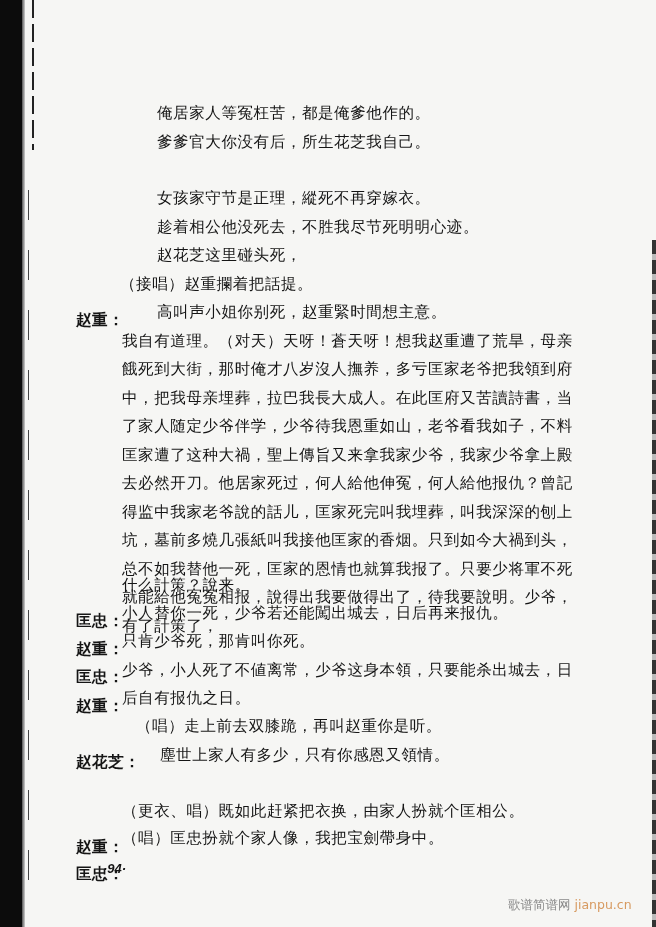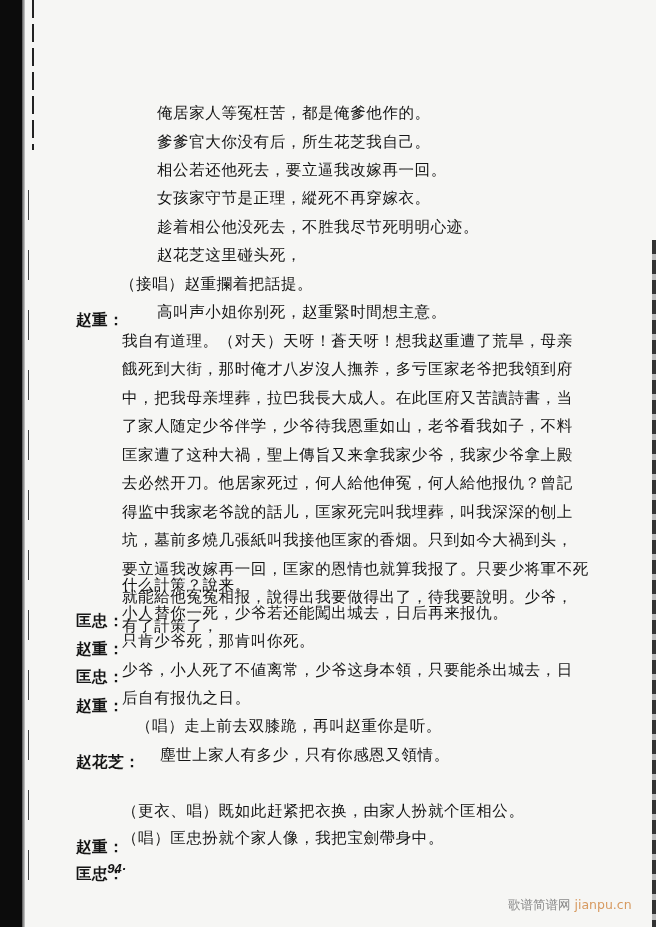--- a/index.html
+++ b/index.html
@@ -53,37 +53,36 @@
 <div class="spine"></div>
 <div class="spine-edge"></div>
 <div class="spine-rule"></div>
 <div class="spine-rule2"></div>
 <div class="right-edge"></div>
 
 <div class="page">
 
   <div class="line" style="left:157px;top:103px">俺居家人等冤枉苦，都是俺爹他作的。</div>
   <div class="line" style="left:157px;top:132px">爹爹官大你没有后，所生花芝我自己。</div>
-  <div class="line" style="left:157px;top:160px">相公若还他死去，要立逼我改嫁再一回。</div>
   <div class="line" style="left:157px;top:188px">女孩家守节是正理，縱死不再穿嫁衣。</div>
   <div class="line" style="left:157px;top:217px">趁着相公他没死去，不胜我尽节死明明心迹。</div>
   <div class="line" style="left:157px;top:245px">赵花芝这里碰头死，</div>
 
   <div class="line speaker" style="left:76px;top:274px">赵重：</div>
   <div class="line" style="left:120px;top:274px">（接唱）赵重攔着把話提。</div>
   <div class="line" style="left:157px;top:302px">高叫声小姐你别死，赵重緊时間想主意。</div>
   <div class="line" style="left:122px;top:331px">我自有道理。（对天）天呀！蒼天呀！想我赵重遭了荒旱，母亲</div>
   <div class="line" style="left:122px;top:359px">餓死到大街，那时俺才八岁沒人撫养，多亏匡家老爷把我領到府</div>
   <div class="line" style="left:122px;top:388px">中，把我母亲埋葬，拉巴我長大成人。在此匡府又苦讀詩書，当</div>
   <div class="line" style="left:122px;top:416px">了家人随定少爷伴学，少爷待我恩重如山，老爷看我如子，不料</div>
   <div class="line" style="left:122px;top:445px">匡家遭了这种大禍，聖上傳旨又来拿我家少爷，我家少爷拿上殿</div>
   <div class="line" style="left:122px;top:473px">去必然开刀。他居家死过，何人給他伸冤，何人給他报仇？曾記</div>
   <div class="line" style="left:122px;top:502px">得监中我家老爷說的話儿，匡家死完叫我埋葬，叫我深深的刨上</div>
   <div class="line" style="left:122px;top:530px">坑，墓前多燒几張紙叫我接他匡家的香烟。只到如今大禍到头，</div>
-  <div class="line" style="left:122px;top:559px">要立逼我改嫁再一回，匡家的恩情也就算我报了。只要少将軍不死</div>
+  <div class="line" style="left:122px;top:559px">总不如我替他一死，匡家的恩情也就算我报了。只要少将軍不死</div>
   <div class="line" style="left:122px;top:587px">就能給他冤冤相报，說得出我要做得出了，待我要說明。少爷，</div>
   <div class="line" style="left:122px;top:616px">有了計策了，</div>
 
   <div class="line speaker" style="left:76px;top:575px">匡忠：</div>
   <div class="line" style="left:122px;top:575px">什么計策？說来。</div>
 
   <div class="line speaker" style="left:76px;top:603px">赵重：</div>
   <div class="line" style="left:122px;top:603px">小人替你一死，少爷若还能闖出城去，日后再来报仇。</div>
 
   <div class="line speaker" style="left:76px;top:631px">匡忠：</div>

